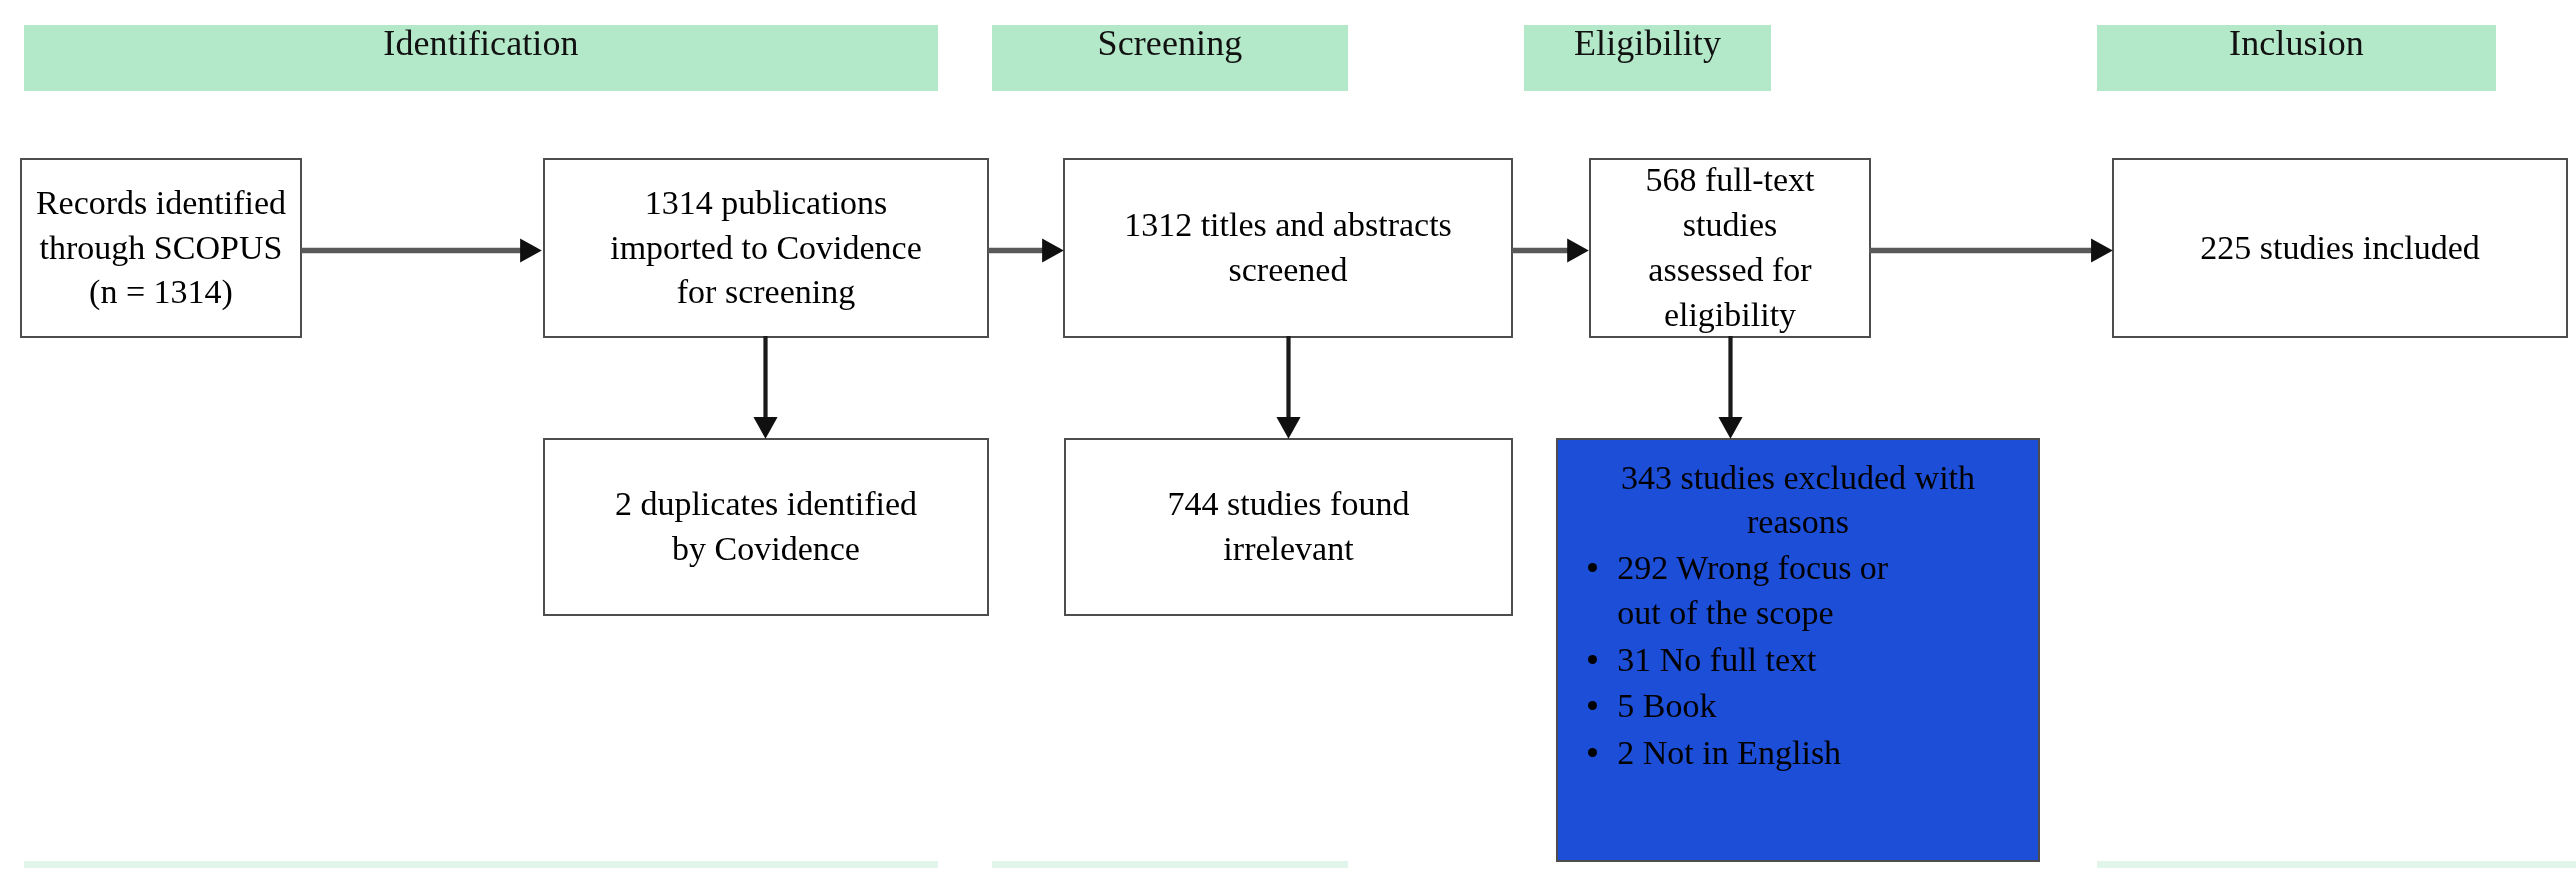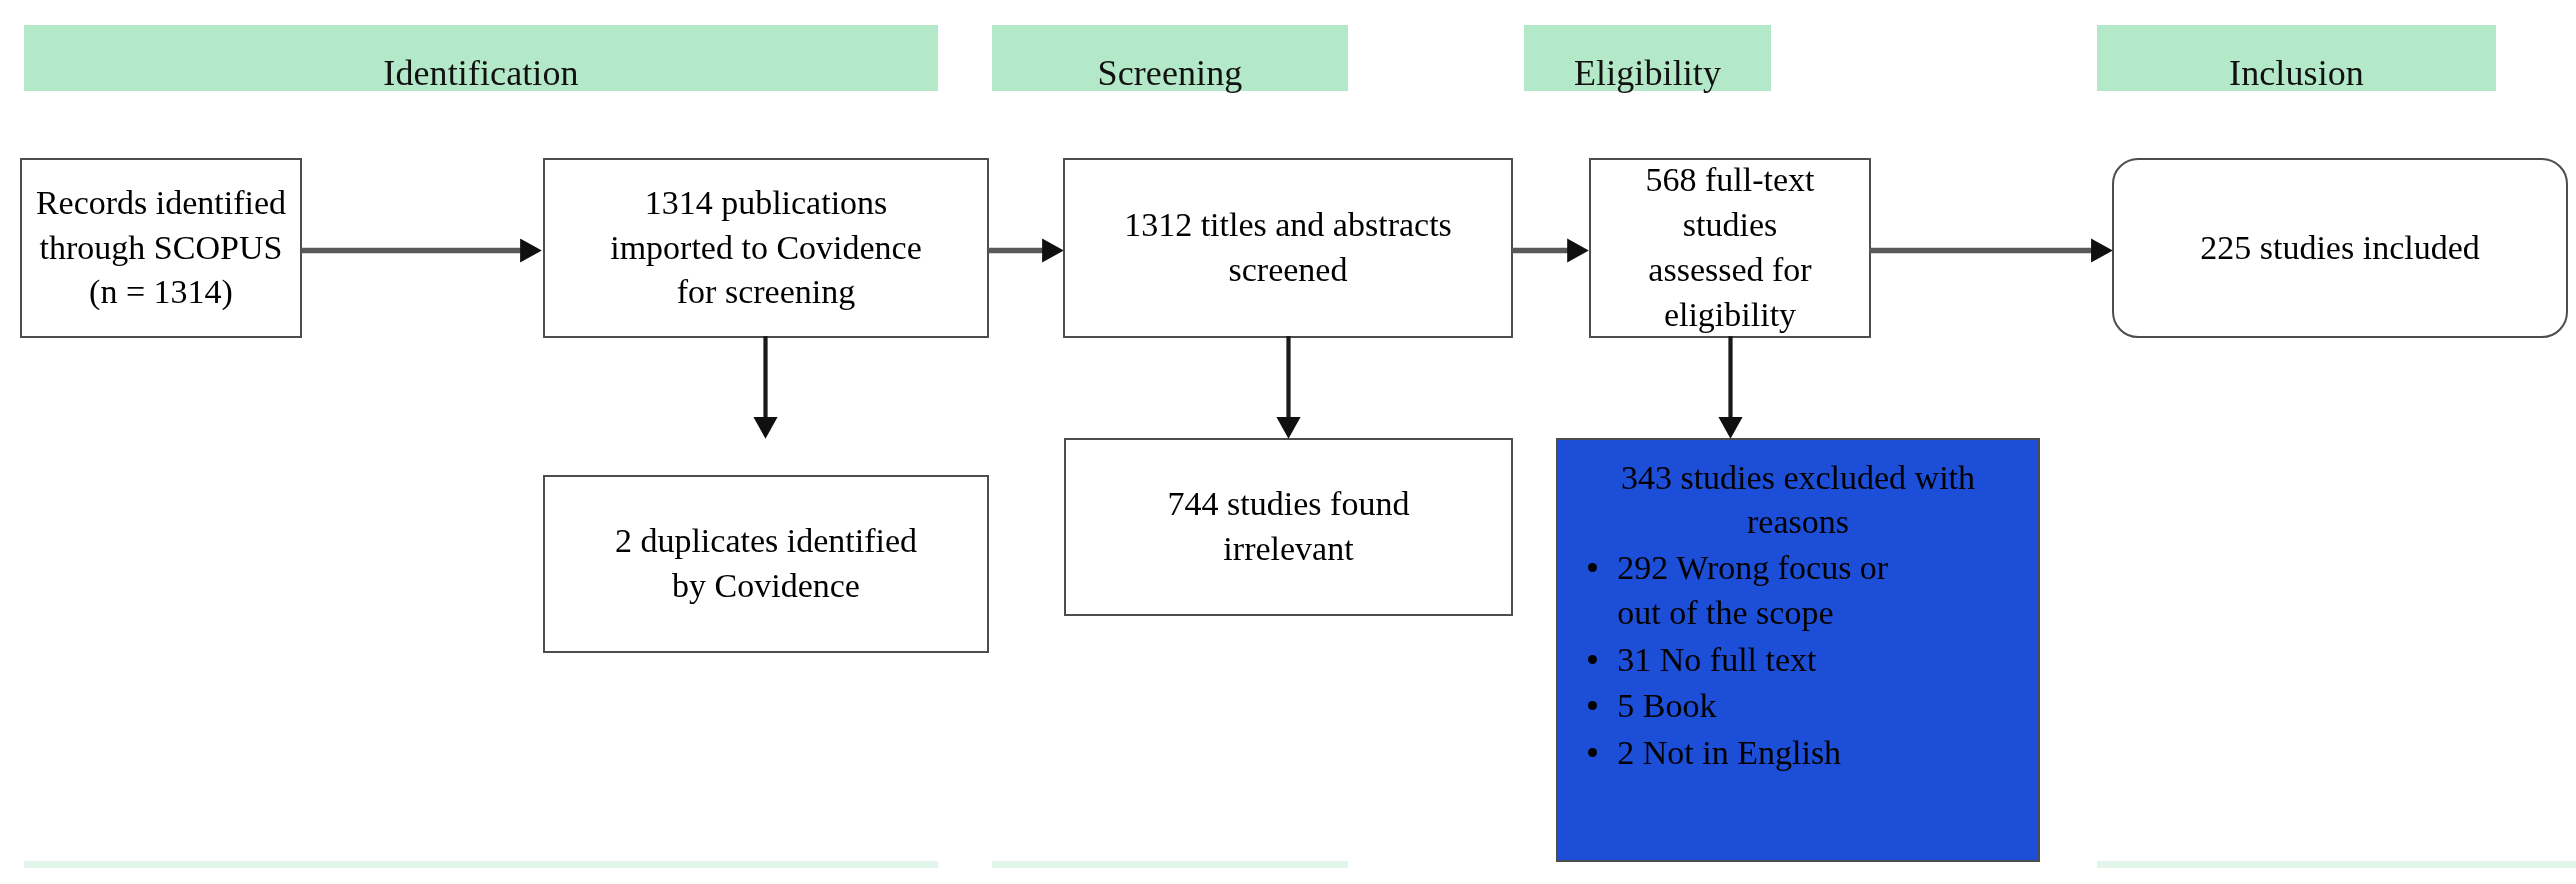--- a/index.html
+++ b/index.html
@@ -21,21 +21,21 @@
     left: 0; top: 0;
     width: 2576px;
     height: 885px;
   }
 
   
   .phase-header {
     position: absolute;
     background: #b3e8c8;
     display: flex;
-    align-items: flex-end;
+    align-items: flex-start;
     justify-content: center;
     box-sizing: border-box;
   }
   .phase-header .phase-label {
     font-size: 36px;
     line-height: 1;
     color: #111111;
     letter-spacing: 0.1px;
     white-space: nowrap;
   }
@@ -152,25 +152,25 @@
   <div class="flow-box" style="left:1063px; top:158px; width:450px; height:180px;">
     <span class="box-text">1312 titles and abstracts
 screened</span>
   </div>
 
   <div class="flow-box" style="left:1589px; top:158px; width:282px; height:180px;">
     <span class="box-text">568 full-text studies
 assessed for eligibility</span>
   </div>
 
-  <div class="flow-box" style="left:2112px; top:158px; width:456px; height:180px;border-radius:26px;">
+  <div class="flow-box" style="left:2112px; top:158px; width:456px; height:180px;">
     <span class="box-text">225 studies included</span>
   </div>
 
-  <div class="flow-box" style="left:543px; top:438px; width:446px; height:178px;margin-top:37px;">
+  <div class="flow-box" style="left:543px; top:438px; width:446px; height:178px;">
     <span class="box-text">2 duplicates identified
 by Covidence</span>
   </div>
 
   <div class="flow-box" style="left:1064px; top:438px; width:449px; height:178px;">
     <span class="box-text">744 studies found
 irrelevant</span>
   </div>
 
   <div class="exclusion-box" style="left:1556px; top:438px; width:484px; height:424px;">

